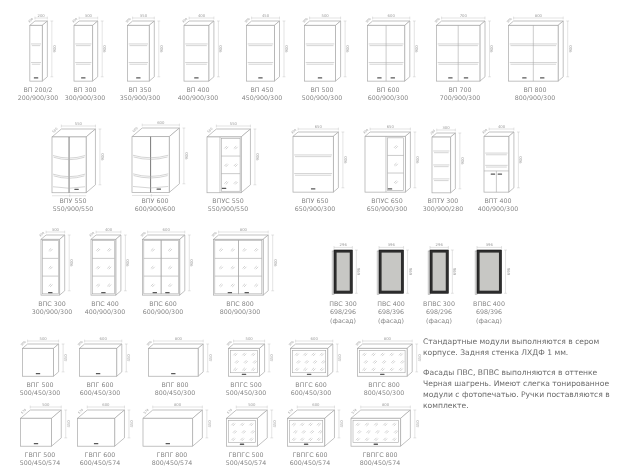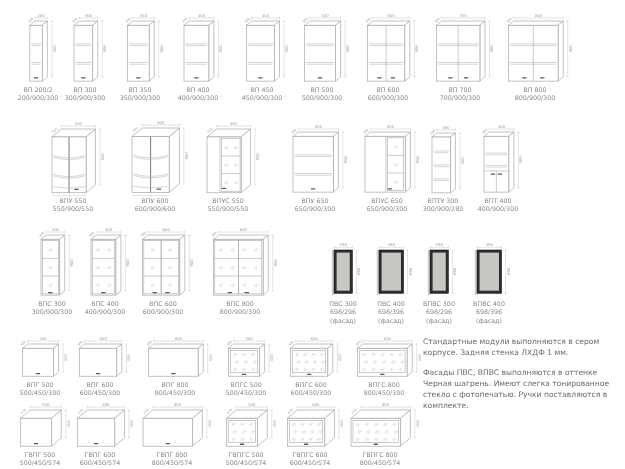--- a/index.html
+++ b/index.html
@@ -1061,15 +1061,15 @@
           </svg>
         </div>
         <div class="cap">
           <div>ГВПГС 800</div>
           <div>800/450/574</div>
         </div>
       </div>
     </div>
   <div class="notes">
     <p>Стандартные модули выполняются в сером корпусе. Задняя стенка ЛХДФ 1 мм.</p>
-    <p>Фасады ПВС, ВПВС выполняются в оттенке Черная шагрень. Имеют слегка тонированное стекло с фотопечатью. Ручки поставляются в комплекте.</p>
+    <p>Фасады ПВС, ВПВС выполняются в оттенке Черная шагрень. Имеют слегка тонированное модули с фотопечатью. Ручки поставляются в комплекте.</p>
   </div>
 </div>
 
 </body></html>

